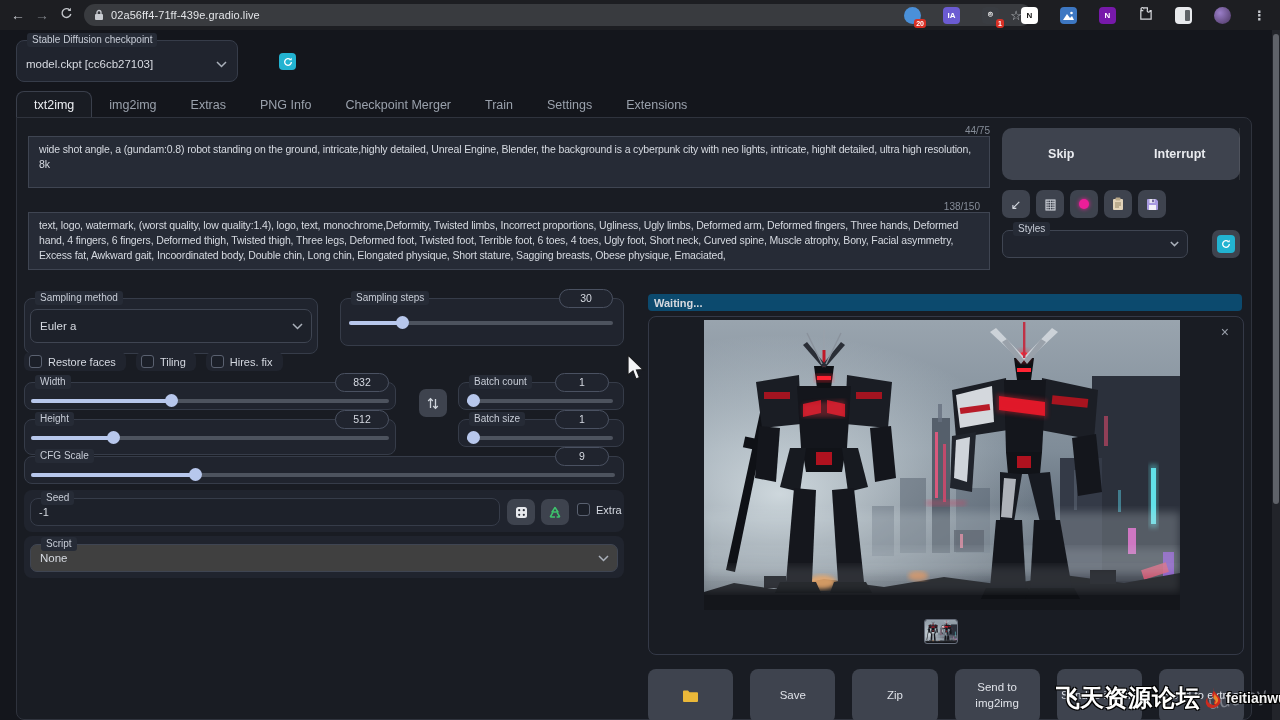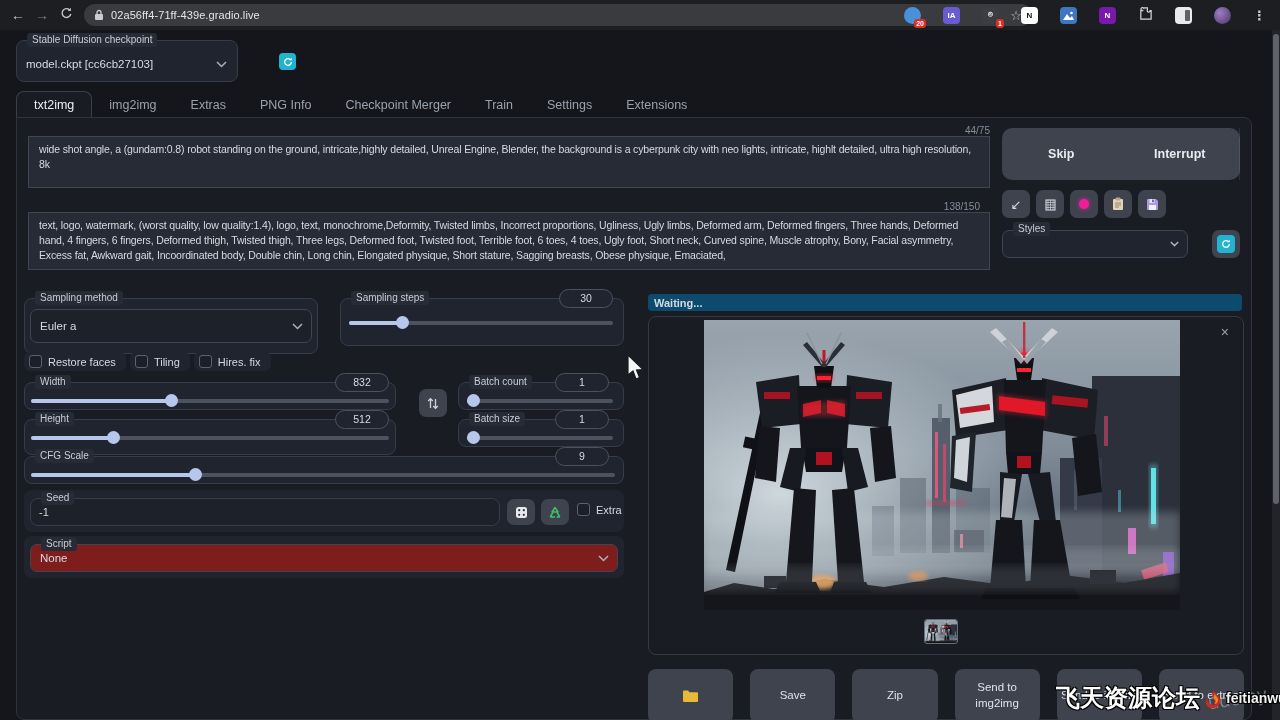--- a/index.html
+++ b/index.html
@@ -323,21 +323,21 @@
 
   <div class="block" style="left:340px;top:298px;width:284px;height:48px">
     <span class="legend">Sampling steps</span>
     <span class="pill" style="right:10px">30</span>
     <div class="track" style="left:8px;right:10px;top:22px">
       <span class="fill" style="width:20%"></span>
         <span class="knob" style="left:calc(20% - 6px)"></span>
     </div>
   </div>
 
-  <div style="position:absolute;left:24px;top:352px;display:flex;gap:4px">
+  <div style="position:absolute;left:24px;top:352px;display:flex;gap:10px">
     <span class="chip-check">
         <span class="cbx"></span>
         <span class="cbx-label">Restore faces</span>
       </span>
     <span class="chip-check">
         <span class="cbx"></span>
         <span class="cbx-label">Tiling</span>
       </span>
     <span class="chip-check">
         <span class="cbx"></span>
@@ -412,21 +412,21 @@
         <path d="M2.2 11 L4.8 6.6 M2.2 11 H7" fill="none" stroke="#3ec46d" stroke-width="1.5"></path>
         <path d="M11.8 11 L9.2 6.6 M11.8 11 H8.6" fill="none" stroke="#3ec46d" stroke-width="1.5"></path>
       </svg>
   </div>
   <span class="chip-check" style="position:absolute;left:572px;top:500px;background:transparent;padding:3px 0 3px 5px">
     <span class="cbx"></span>
     <span class="cbx-label">Extra</span>
   </span>
 
   <div style="position:absolute;left:24px;top:536px;width:600px;height:42px;background:#20242e;border-radius:8px"></div>
-  <div class="dd" style="left:30px;top:544px;width:588px;height:28px;background:#7f1d1d">
+  <div class="dd" style="left:30px;top:544px;width:588px;height:28px;background:#404040">
     <span class="legend">Script</span>
     <span class="val">None</span>
     <svg width="11" height="7" viewBox="0 0 11 7">
         <polyline points="1,1 5.5,5.5 10,1" fill="none" stroke="#aab0ba" stroke-width="1.5"></polyline>
       </svg>
   </div>
 
   <div style="position:absolute;left:648px;top:294px;width:594px;height:17px;background:#0c4a6e;border-radius:4px;display:flex;align-items:center">
     <span style="font-size:11px;font-weight:bold;color:#d6d9df;padding-left:6px">Waiting...</span>
   </div>

